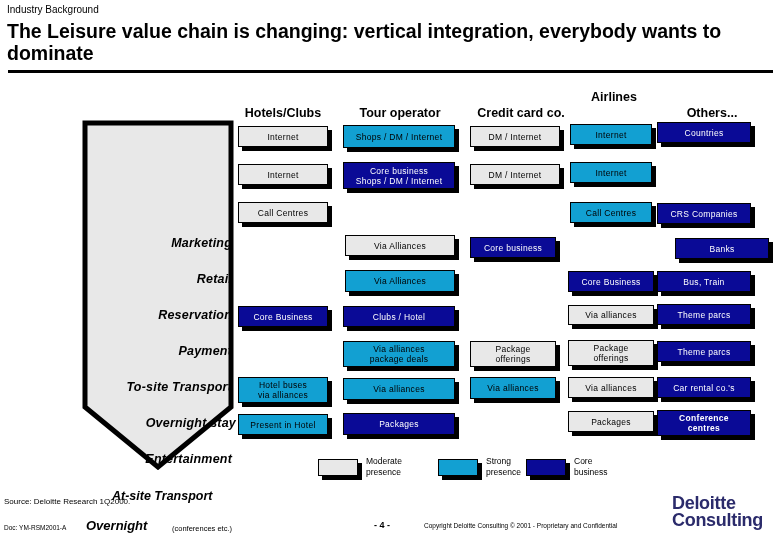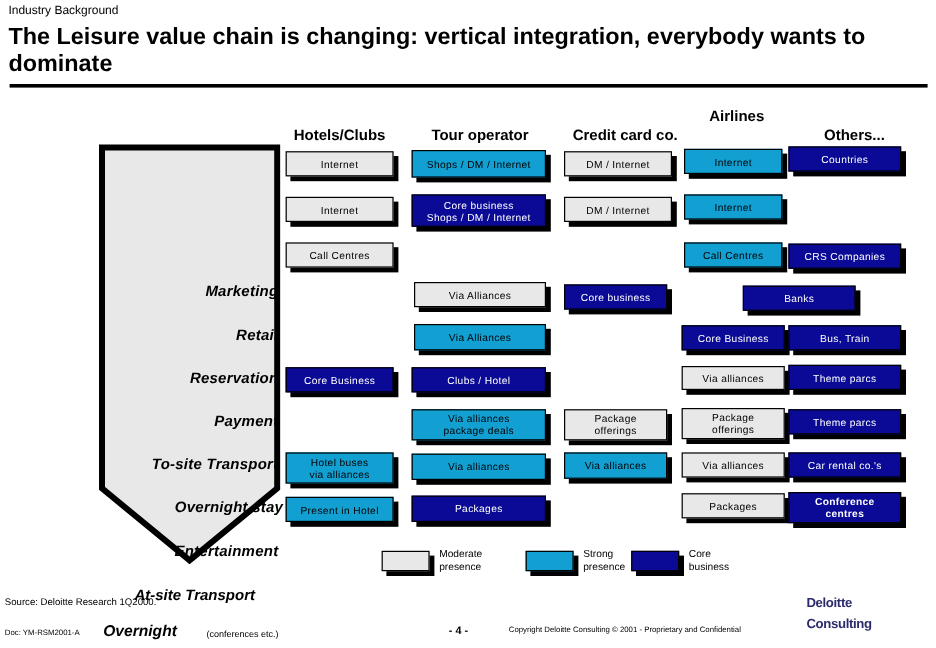--- a/index.html
+++ b/index.html
@@ -163,21 +163,21 @@
   .copyright {
     position: absolute;
     left: 424px; top: 522px;
     font-size: 6.5px;
     color: #000;
     white-space: nowrap;
   }
   .logo {
     position: absolute;
     left: 672px; top: 495px;
-    font-size: 11px;
+    font-size: 18px;
     font-weight: bold;
     line-height: 17px;
     color: #2b2b6b;
     letter-spacing: -0.3px;
     white-space: nowrap;
   }
 </style>
 </head>
 <body>
 
@@ -220,21 +220,21 @@
   <div class="box core" style="left:343px; top:162px; width:112px; height:27px;">Core business<br>Shops / DM / Internet</div>
   <div class="box moderate" style="left:470px; top:164px; width:90px;  height:21px;">DM / Internet</div>
   <div class="box strong" style="left:570px; top:162px; width:82px;  height:21px;">Internet</div>
 
   <div class="box moderate" style="left:238px; top:202px; width:90px;  height:21px;">Call Centres</div>
   <div class="box strong" style="left:570px; top:202px; width:82px;  height:21px;">Call Centres</div>
   <div class="box core" style="left:657px; top:203px; width:94px;  height:21px;">CRS Companies</div>
 
   <div class="box moderate" style="left:345px; top:235px; width:110px; height:21px;">Via Alliances</div>
   <div class="box core" style="left:470px; top:237px; width:86px;  height:21px;">Core business</div>
-  <div class="box core" style="left:619px; top:238px; width:94px;  height:21px;">Banks</div>
+  <div class="box core" style="left:675px; top:238px; width:94px;  height:21px;">Banks</div>
 
   <div class="box strong" style="left:345px; top:270px; width:110px; height:22px;">Via Alliances</div>
   <div class="box core" style="left:568px; top:271px; width:86px;  height:21px;">Core Business</div>
   <div class="box core" style="left:657px; top:271px; width:94px;  height:21px;">Bus, Train</div>
 
   <div class="box core" style="left:238px; top:306px; width:90px;  height:21px;">Core Business</div>
   <div class="box core" style="left:343px; top:306px; width:112px; height:21px;">Clubs / Hotel</div>
   <div class="box moderate" style="left:568px; top:305px; width:86px;  height:20px;">Via alliances</div>
   <div class="box core" style="left:657px; top:304px; width:94px;  height:21px;">Theme parcs</div>
 

